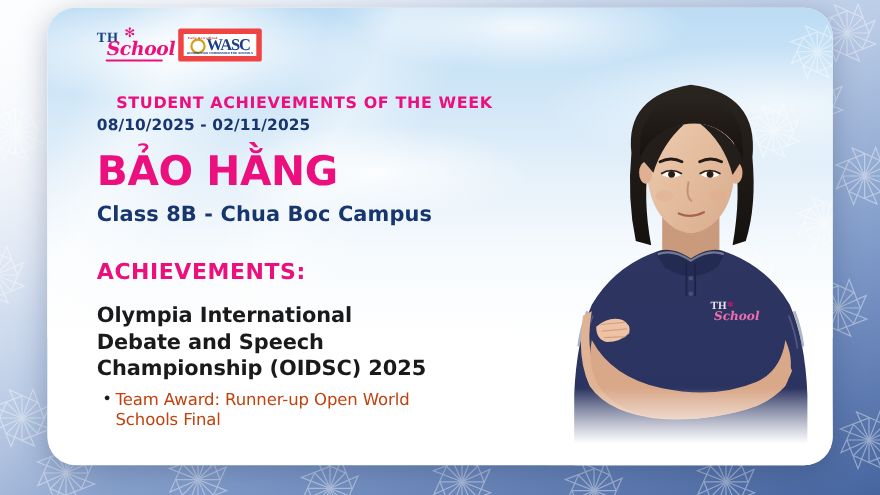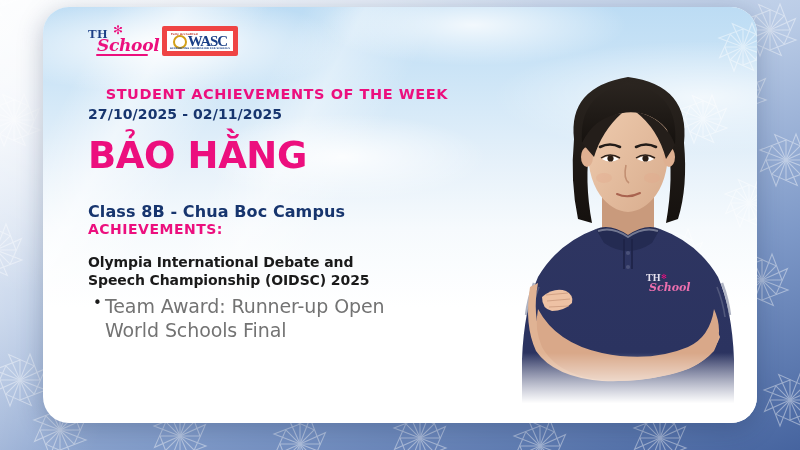--- a/index.html
+++ b/index.html
@@ -119,38 +119,39 @@
     letter-spacing:.1px; margin-top:3px;
   }
   #student-name {
     margin-top:16px;
     color:#ec0f7e; font-weight:700;
     font-size:37px; line-height:.98;
     letter-spacing:-.4px;
   }
   #student-name span { display:block; }
   #classinfo {
-    margin-top:28px;
-    color:#17356e; font-weight:700; font-size:16px;
+    margin-top:10px;
+    color:#17356e; font-weight:700; font-size:19px;
     letter-spacing:.1px;
   }
   #ach-heading {
-    color:#ec0f7e; font-weight:700; font-size:14px;
+    margin-top:29px;
+    color:#ec0f7e; font-weight:700; font-size:20px;
     letter-spacing:.5px;
   }
   #ach-title {
     margin-top:17px;
-    color:#1a1a1a; font-weight:700; font-size:14px;
+    color:#1a1a1a; font-weight:700; font-size:19px;
     line-height:1.25; letter-spacing:-.1px;
     max-width:300px;
   }
   #ach-list { list-style:none; margin-top:6px; padding-left:17px; }
   #ach-list li {
     position:relative;
-    color:#737373; font-size:19px; font-weight:400;
+    color:#c2410c; font-size:15px; font-weight:400;
     line-height:1.22; letter-spacing:-.1px;
     max-width:300px;
   }
   #ach-list li::before {
     content:"\2022"; position:absolute; left:-12px; top:-1px;
     font-size:15px; color:#1a1a1a;
   }
 
   
   #photo { position:absolute; left:455px; top:40px; width:260px; height:380px; z-index:4; }
@@ -383,21 +384,21 @@
       <span class="wasc-main">
         <span class="wasc-ring"></span>
         <span class="wasc-letters">WASC</span>
       </span>
       <span class="wasc-bot">ACCREDITING COMMISSION FOR SCHOOLS</span>
     </div>
   </div>
 
   <div id="content">
     <div id="eyebrow">STUDENT ACHIEVEMENTS OF THE WEEK</div>
-    <div id="daterange">27/10/2025 - 02/11/2025</div>
+    <div id="daterange">08/10/2025 - 02/11/2025</div>
 
     <div id="student-name">
       <span>BẢO HẰNG</span>
     </div>
 
     <div id="classinfo">Class 8B - Chua Boc Campus</div>
 
     <div id="ach-heading">ACHIEVEMENTS:</div>
 
     <div id="ach-title">Olympia International Debate and Speech Championship (OIDSC) 2025</div>

